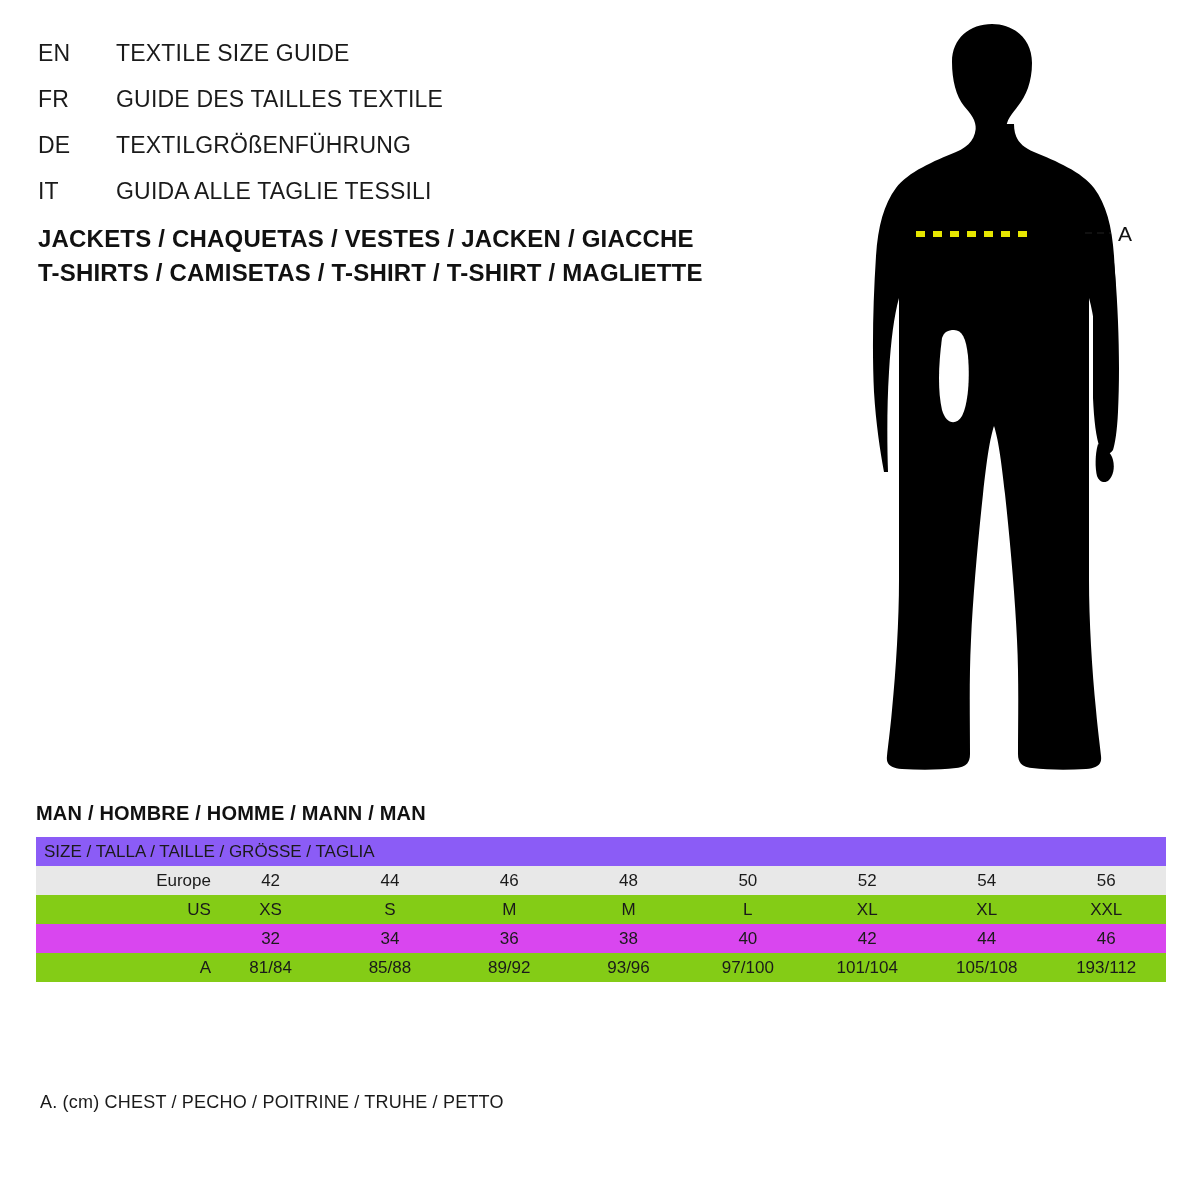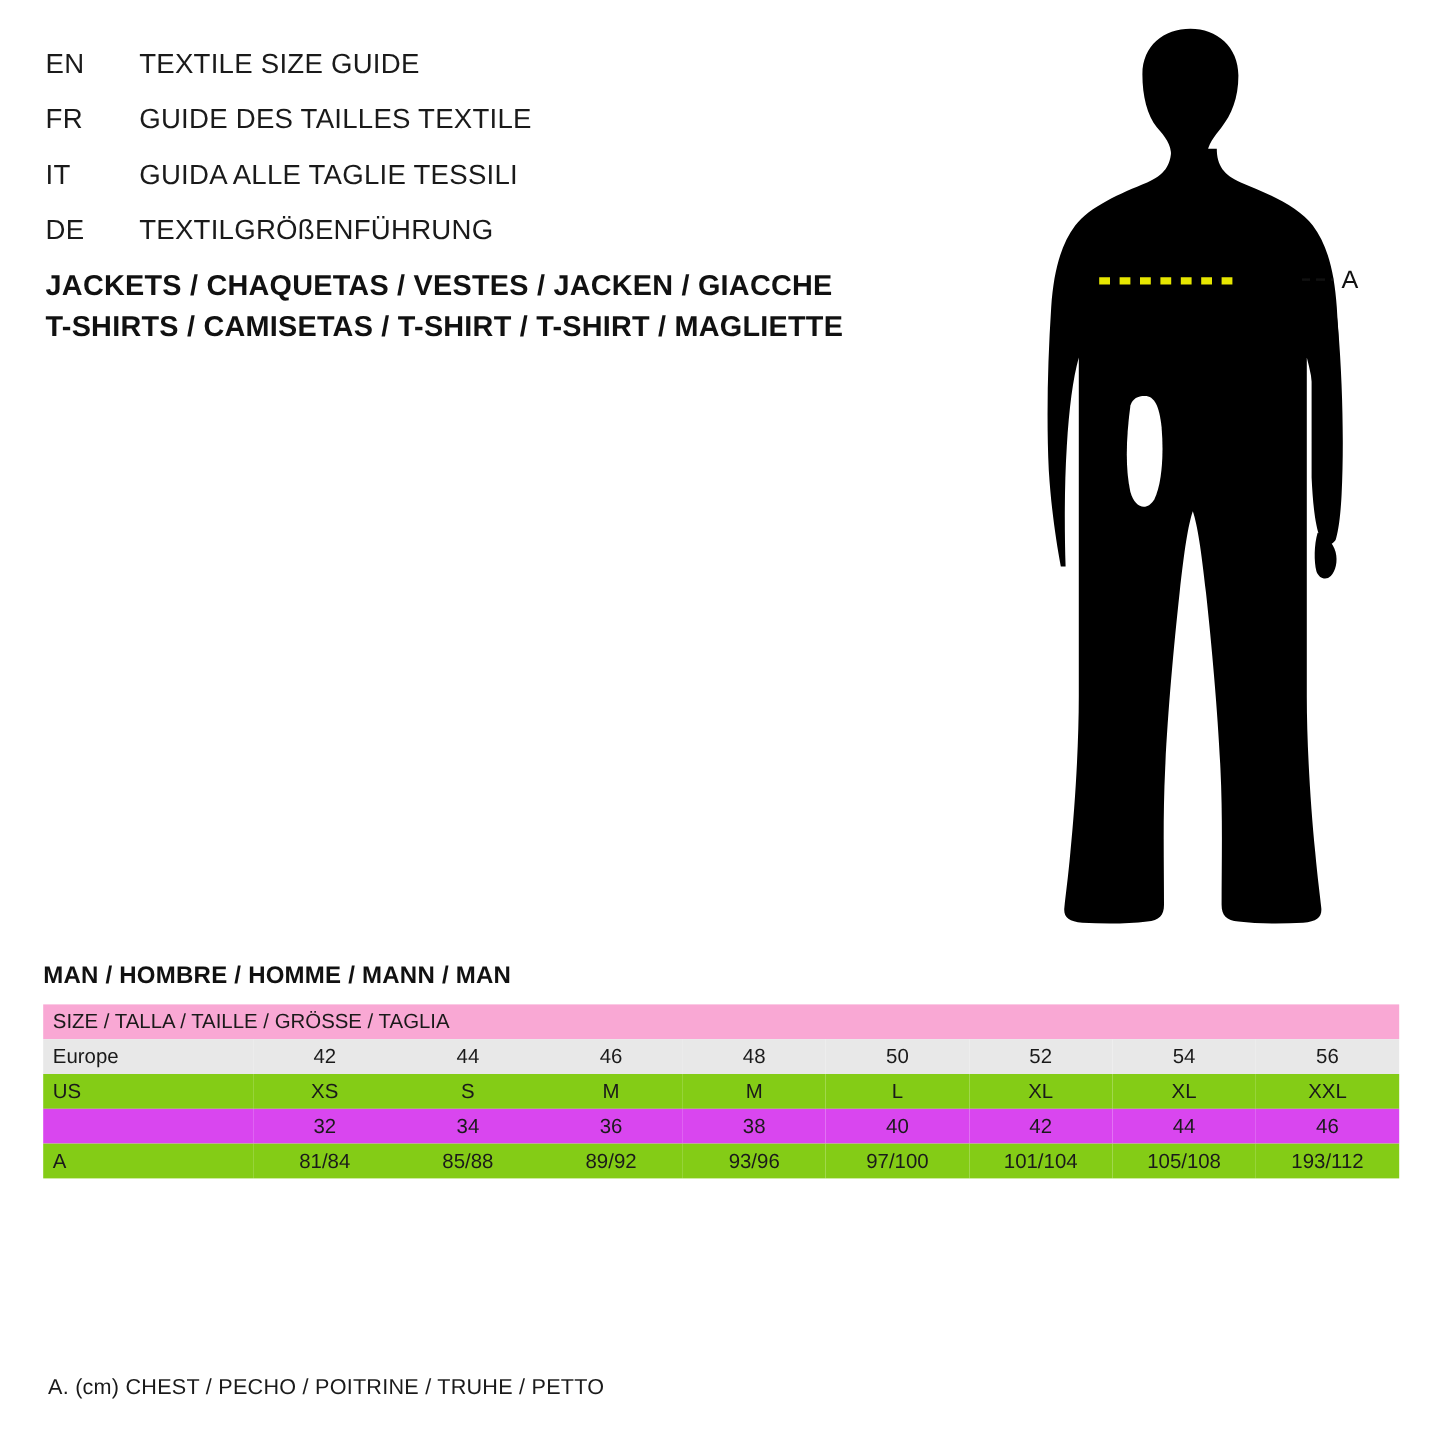--- a/index.html
+++ b/index.html
@@ -107,71 +107,71 @@
     width: 1130px;
     font-size: 17px;
     color: #1a1a1a;
   }
   table.size-table td {
     padding: 0;
     height: 29px;
     vertical-align: middle;
   }
   .row-header td {
-    background: #f9a8d4;
+    background: #8b5cf6;
     color: #1a1a1a;
     font-size: 17px;
     height: 31px;
   }
   .row-shade td { background: #e8e8e8; }
   .row-plain td { background: #84cc16; }
   .row-shade2 td { background: #d946ef; }
   .label-cell {
     padding-left: 8px !important;
-    text-align: left;
+    text-align: right;
     width: 168px;
   }
   .val-cell {
     text-align: center;
     width: 120px;
   }
   .header-span {
     padding-left: 8px !important;
     text-align: left;
   }
   .footnote {
     position: absolute;
     left: 40px;
-    top: 1146px;
+    top: 1092px;
     font-size: 18px;
     color: #1a1a1a;
     letter-spacing: 0.2px;
   }
 </style>
 </head>
 <body>
 
 <div class="page">
 
   <div class="lang-block">
     <div class="lang-row">
       <span class="lang-code">EN</span>
       <span class="lang-text">TEXTILE SIZE GUIDE</span>
     </div>
     <div class="lang-row">
       <span class="lang-code">FR</span>
       <span class="lang-text">GUIDE DES TAILLES TEXTILE</span>
     </div>
     <div class="lang-row">
+      <span class="lang-code">DE</span>
+      <span class="lang-text">TEXTILGRÖßENFÜHRUNG</span>
+    </div>
+    <div class="lang-row">
       <span class="lang-code">IT</span>
       <span class="lang-text">GUIDA ALLE TAGLIE TESSILI</span>
-    </div>
-    <div class="lang-row">
-      <span class="lang-code">DE</span>
-      <span class="lang-text">TEXTILGRÖßENFÜHRUNG</span>
     </div>
   </div>
 
   <div class="cat-block">
     <div class="cat-line">JACKETS / CHAQUETAS / VESTES / JACKEN / GIACCHE</div>
     <div class="cat-line">T-SHIRTS / CAMISETAS / T-SHIRT / T-SHIRT / MAGLIETTE</div>
   </div>
 
   <div class="figure-wrap">
     <svg width="340" height="770" viewBox="0 0 340 770" xmlns="http://www.w3.org/2000/svg">

